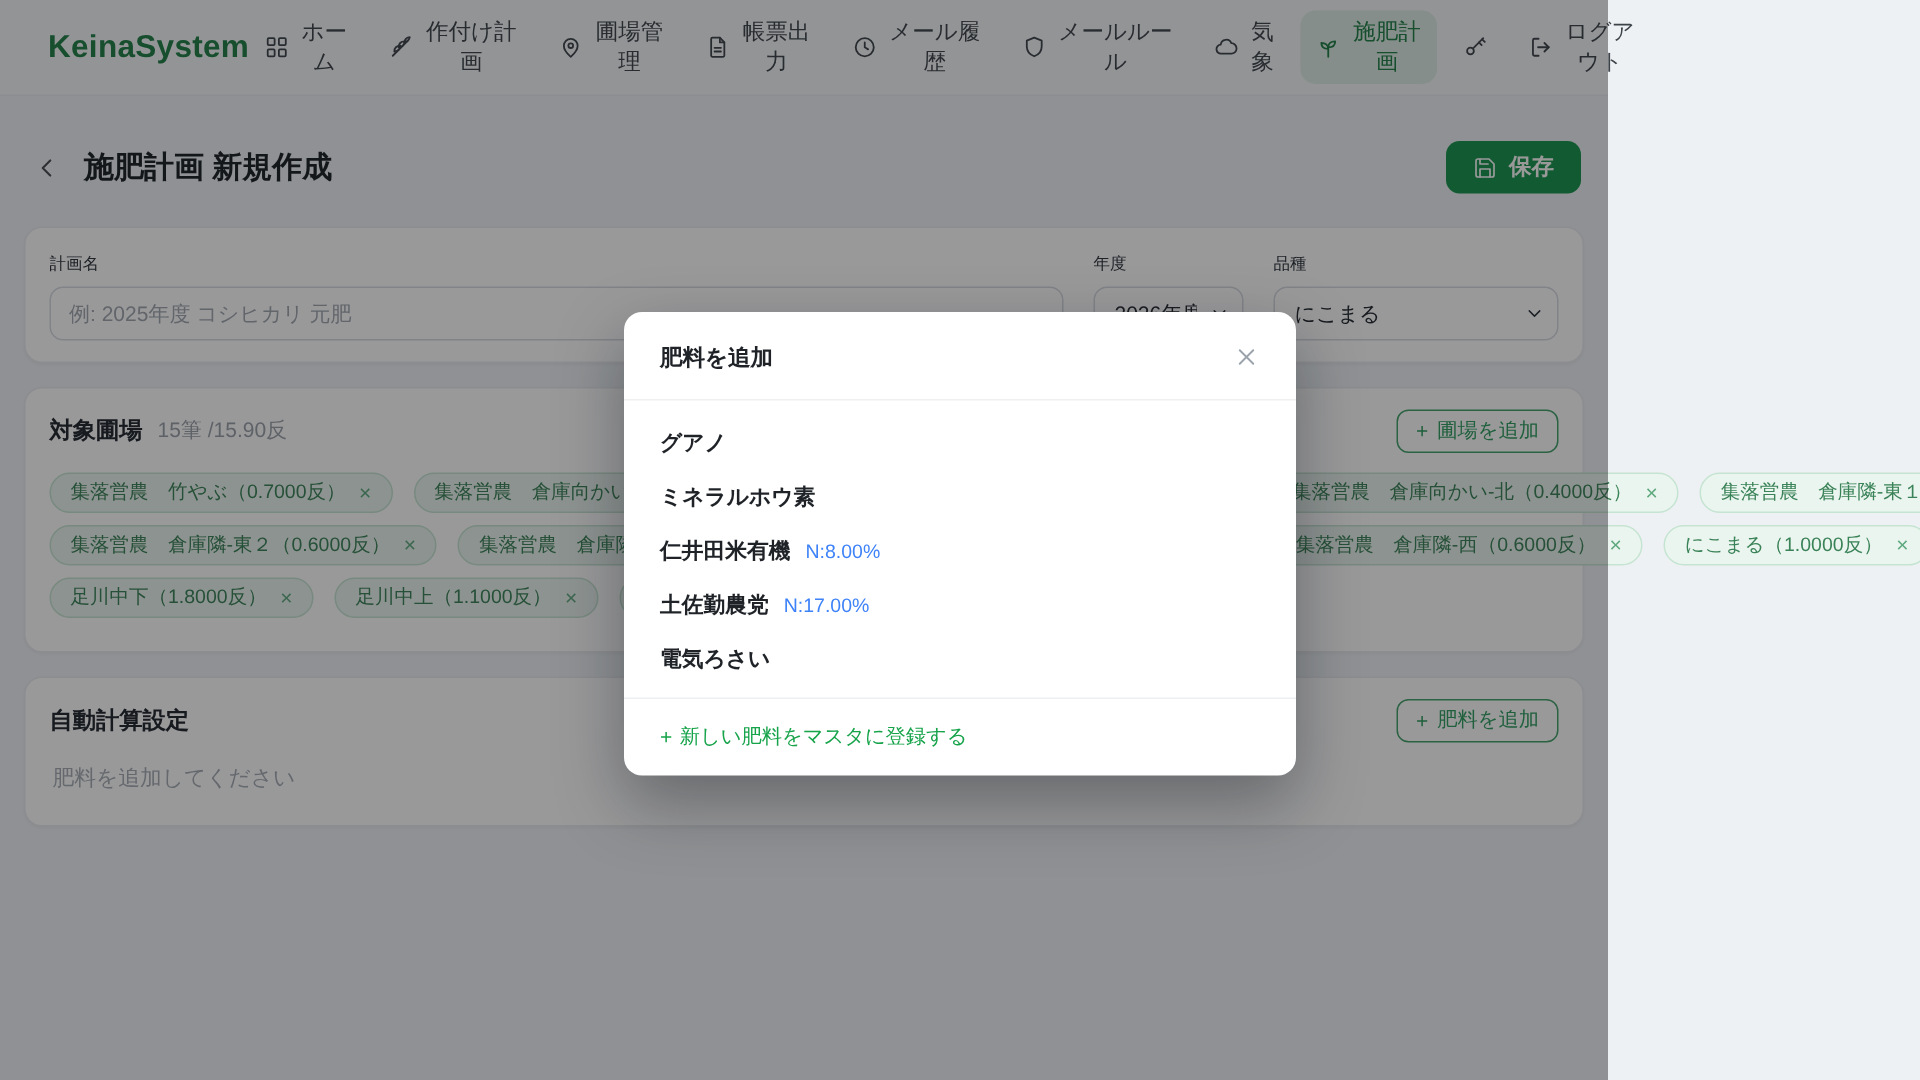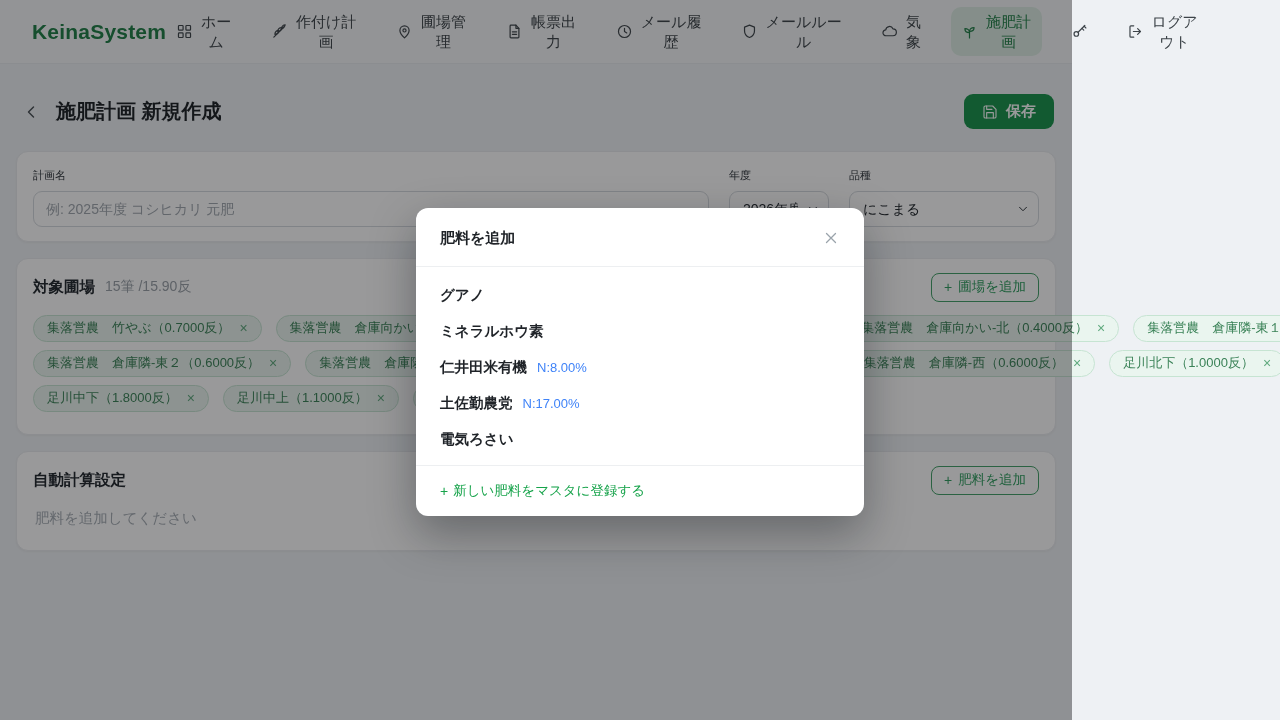--- a/index.html
+++ b/index.html
@@ -4,21 +4,21 @@
 <style>
   * { margin:0; padding:0; box-sizing:border-box; }
   html,body { width:1280px; height:720px; overflow:hidden; }
   body { font-family:"Liberation Sans","DejaVu Sans",sans-serif; background:#eef1f4; color:#2b3238; }
   .app { position:relative; width:1072px; height:720px; }
 
   
   .navbar { height:64px; display:flex; align-items:center; padding:0 32px 0 32px;
             background:#f5f7f8; border-bottom:1px solid #e7eaee; }
   .brand { font-size:21px; font-weight:bold; color:#1e7e45; letter-spacing:.2px; }
-  .nav-items { margin-left:auto; display:flex; gap:19px; }
+  .nav-items { margin-left:auto; display:flex; gap:7px; }
   .nav-item { display:flex; align-items:center; gap:7px; padding:5px 10px; border-radius:10px;
               color:#3d4449; font-size:15px; line-height:1.28; cursor:pointer; }
   .nav-item svg { width:17px; height:17px; flex:0 0 auto; }
   .nav-item.active { background:#dcede3; color:#1e7e45; }
   .nav-label { text-align:center; }
   .nav-label div { white-space:nowrap; }
 
   
   main { padding:0 16px; }
   .page-header { display:flex; align-items:center; margin:30px 2px 22px; }
@@ -319,21 +319,21 @@
             </span>
             <span class="chip">
               <span>集落営農　倉庫隣-東４（0.6000反）</span>
               <span class="chip-close">×</span>
             </span>
             <span class="chip">
               <span>集落営農　倉庫隣-西（0.6000反）</span>
               <span class="chip-close">×</span>
             </span>
             <span class="chip">
-              <span>足川北下（1.0000反）</span>
+              <span>にこまる（1.0000反）</span>
               <span class="chip-close">×</span>
             </span>
           </div>
           <div class="chip-row">
             <span class="chip">
               <span>足川中下（1.8000反）</span>
               <span class="chip-close">×</span>
             </span>
             <span class="chip">
               <span>足川中上（1.1000反）</span>

